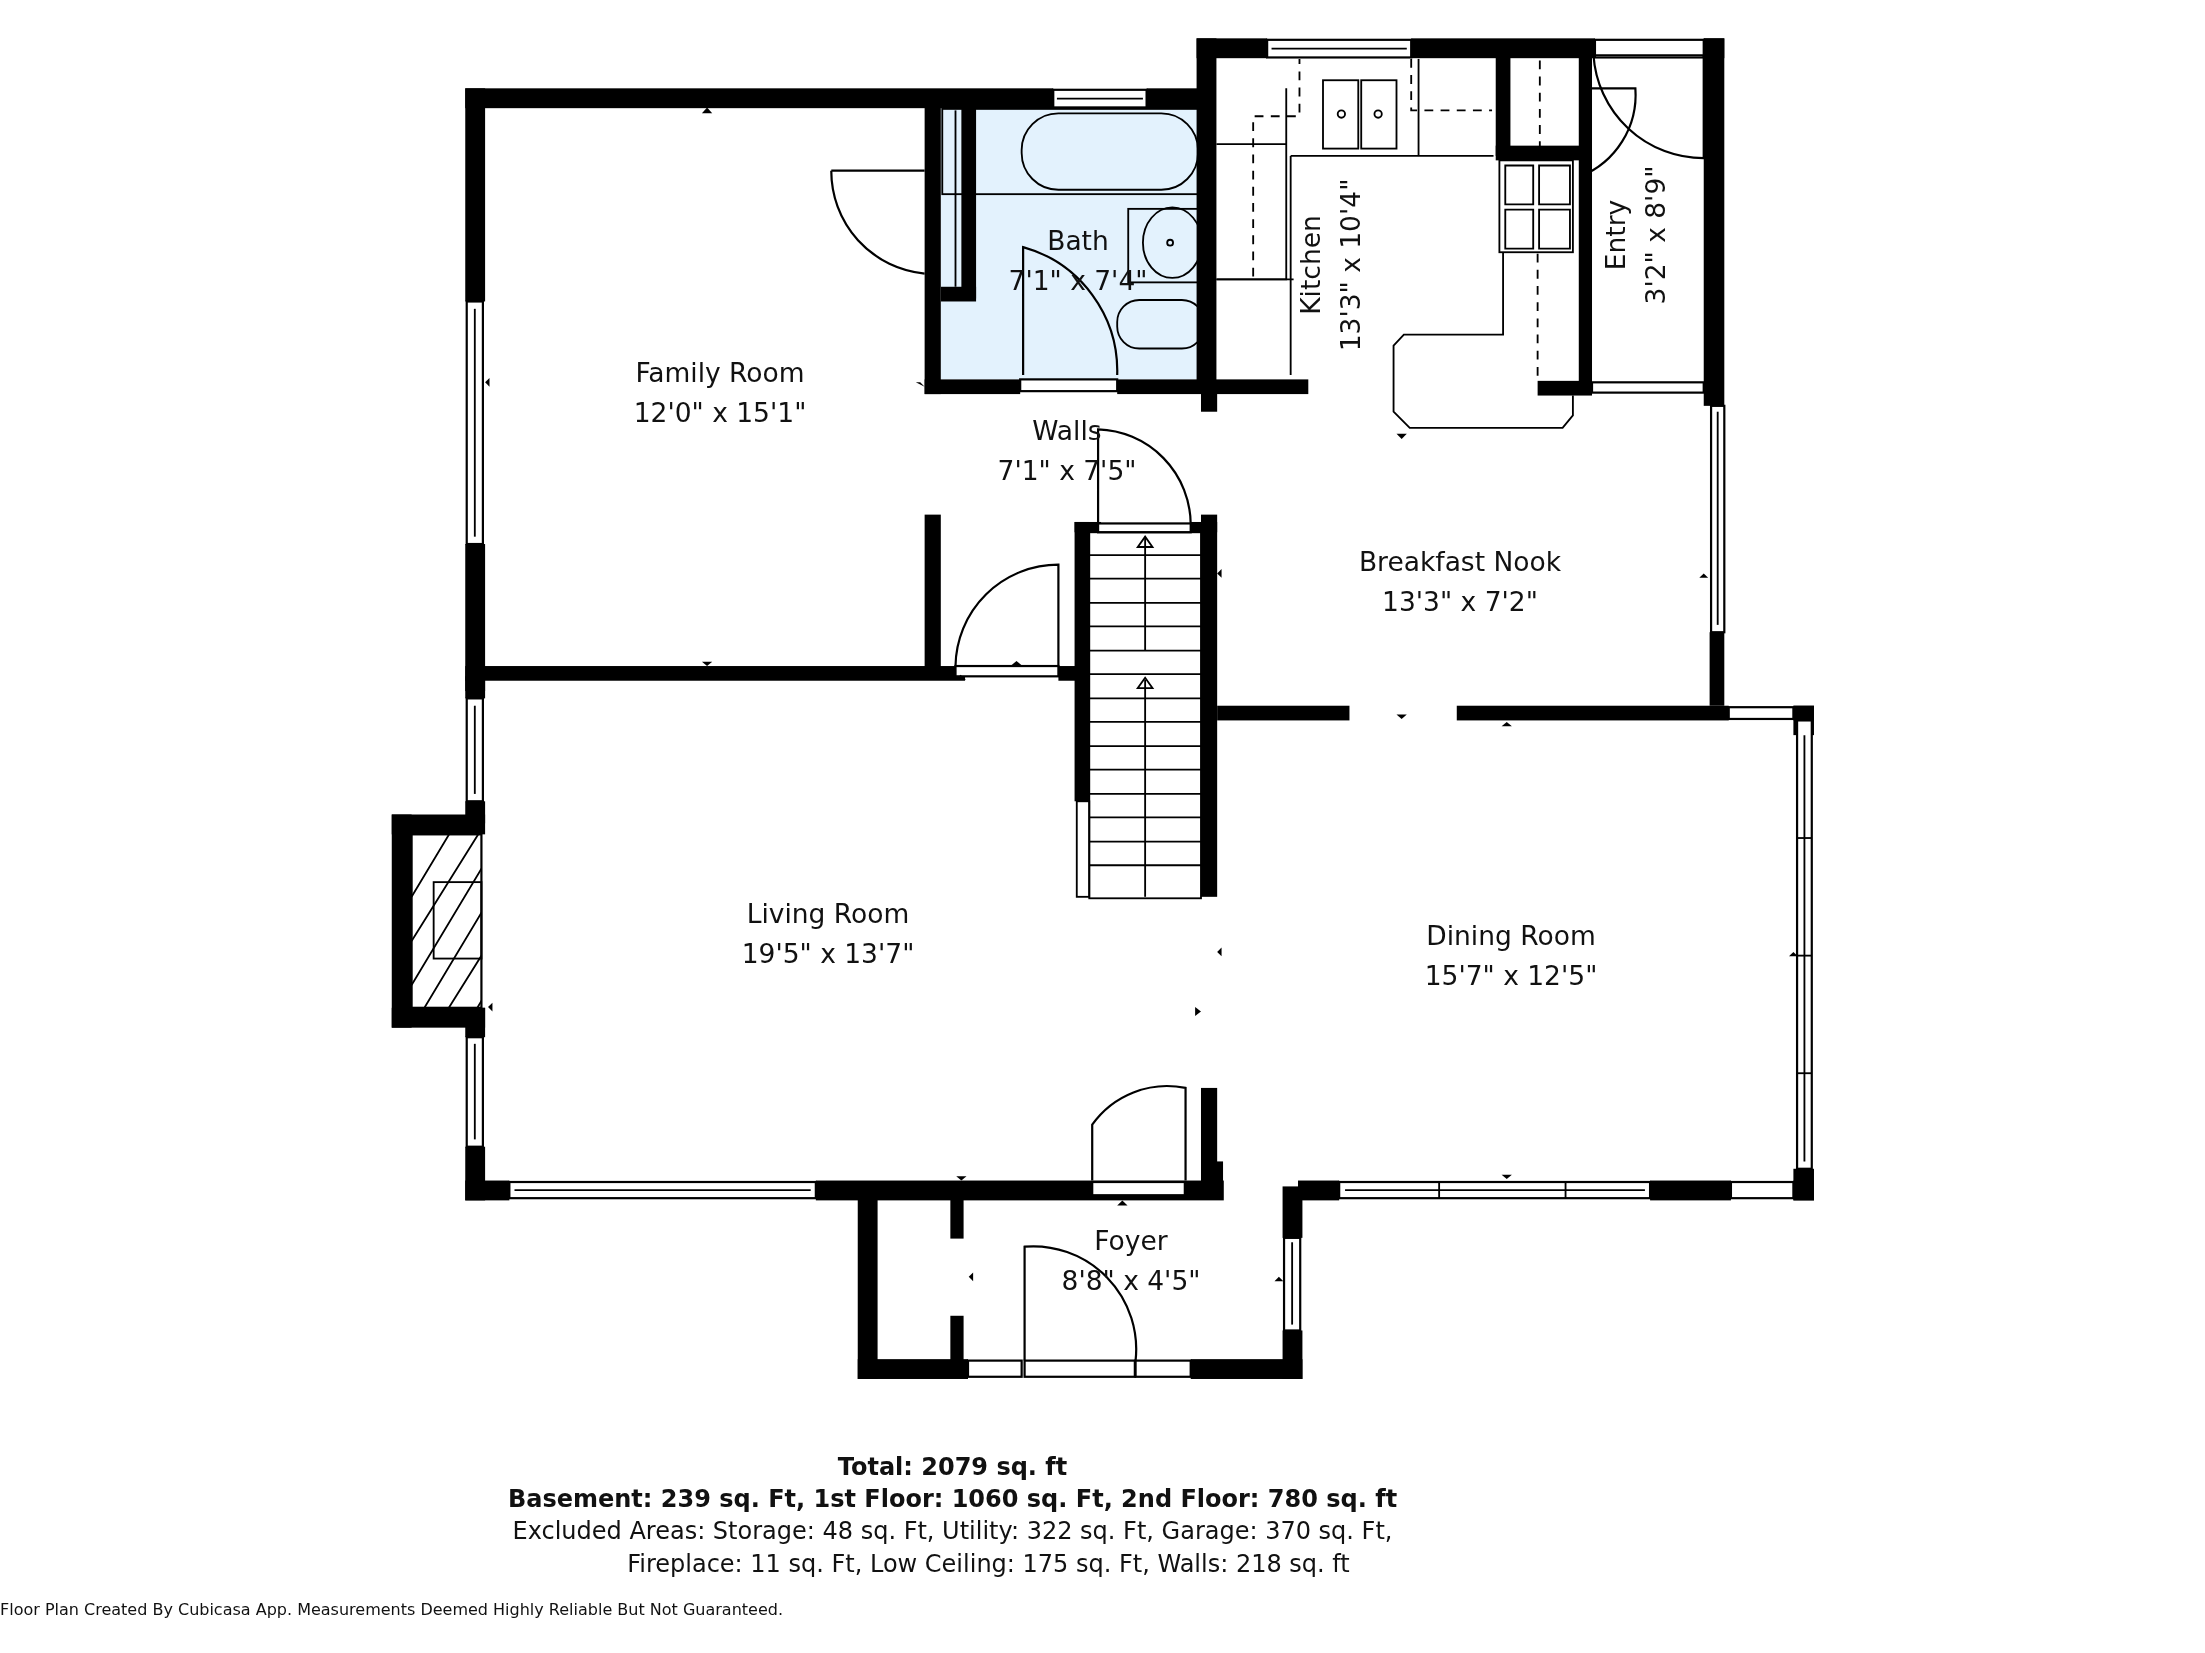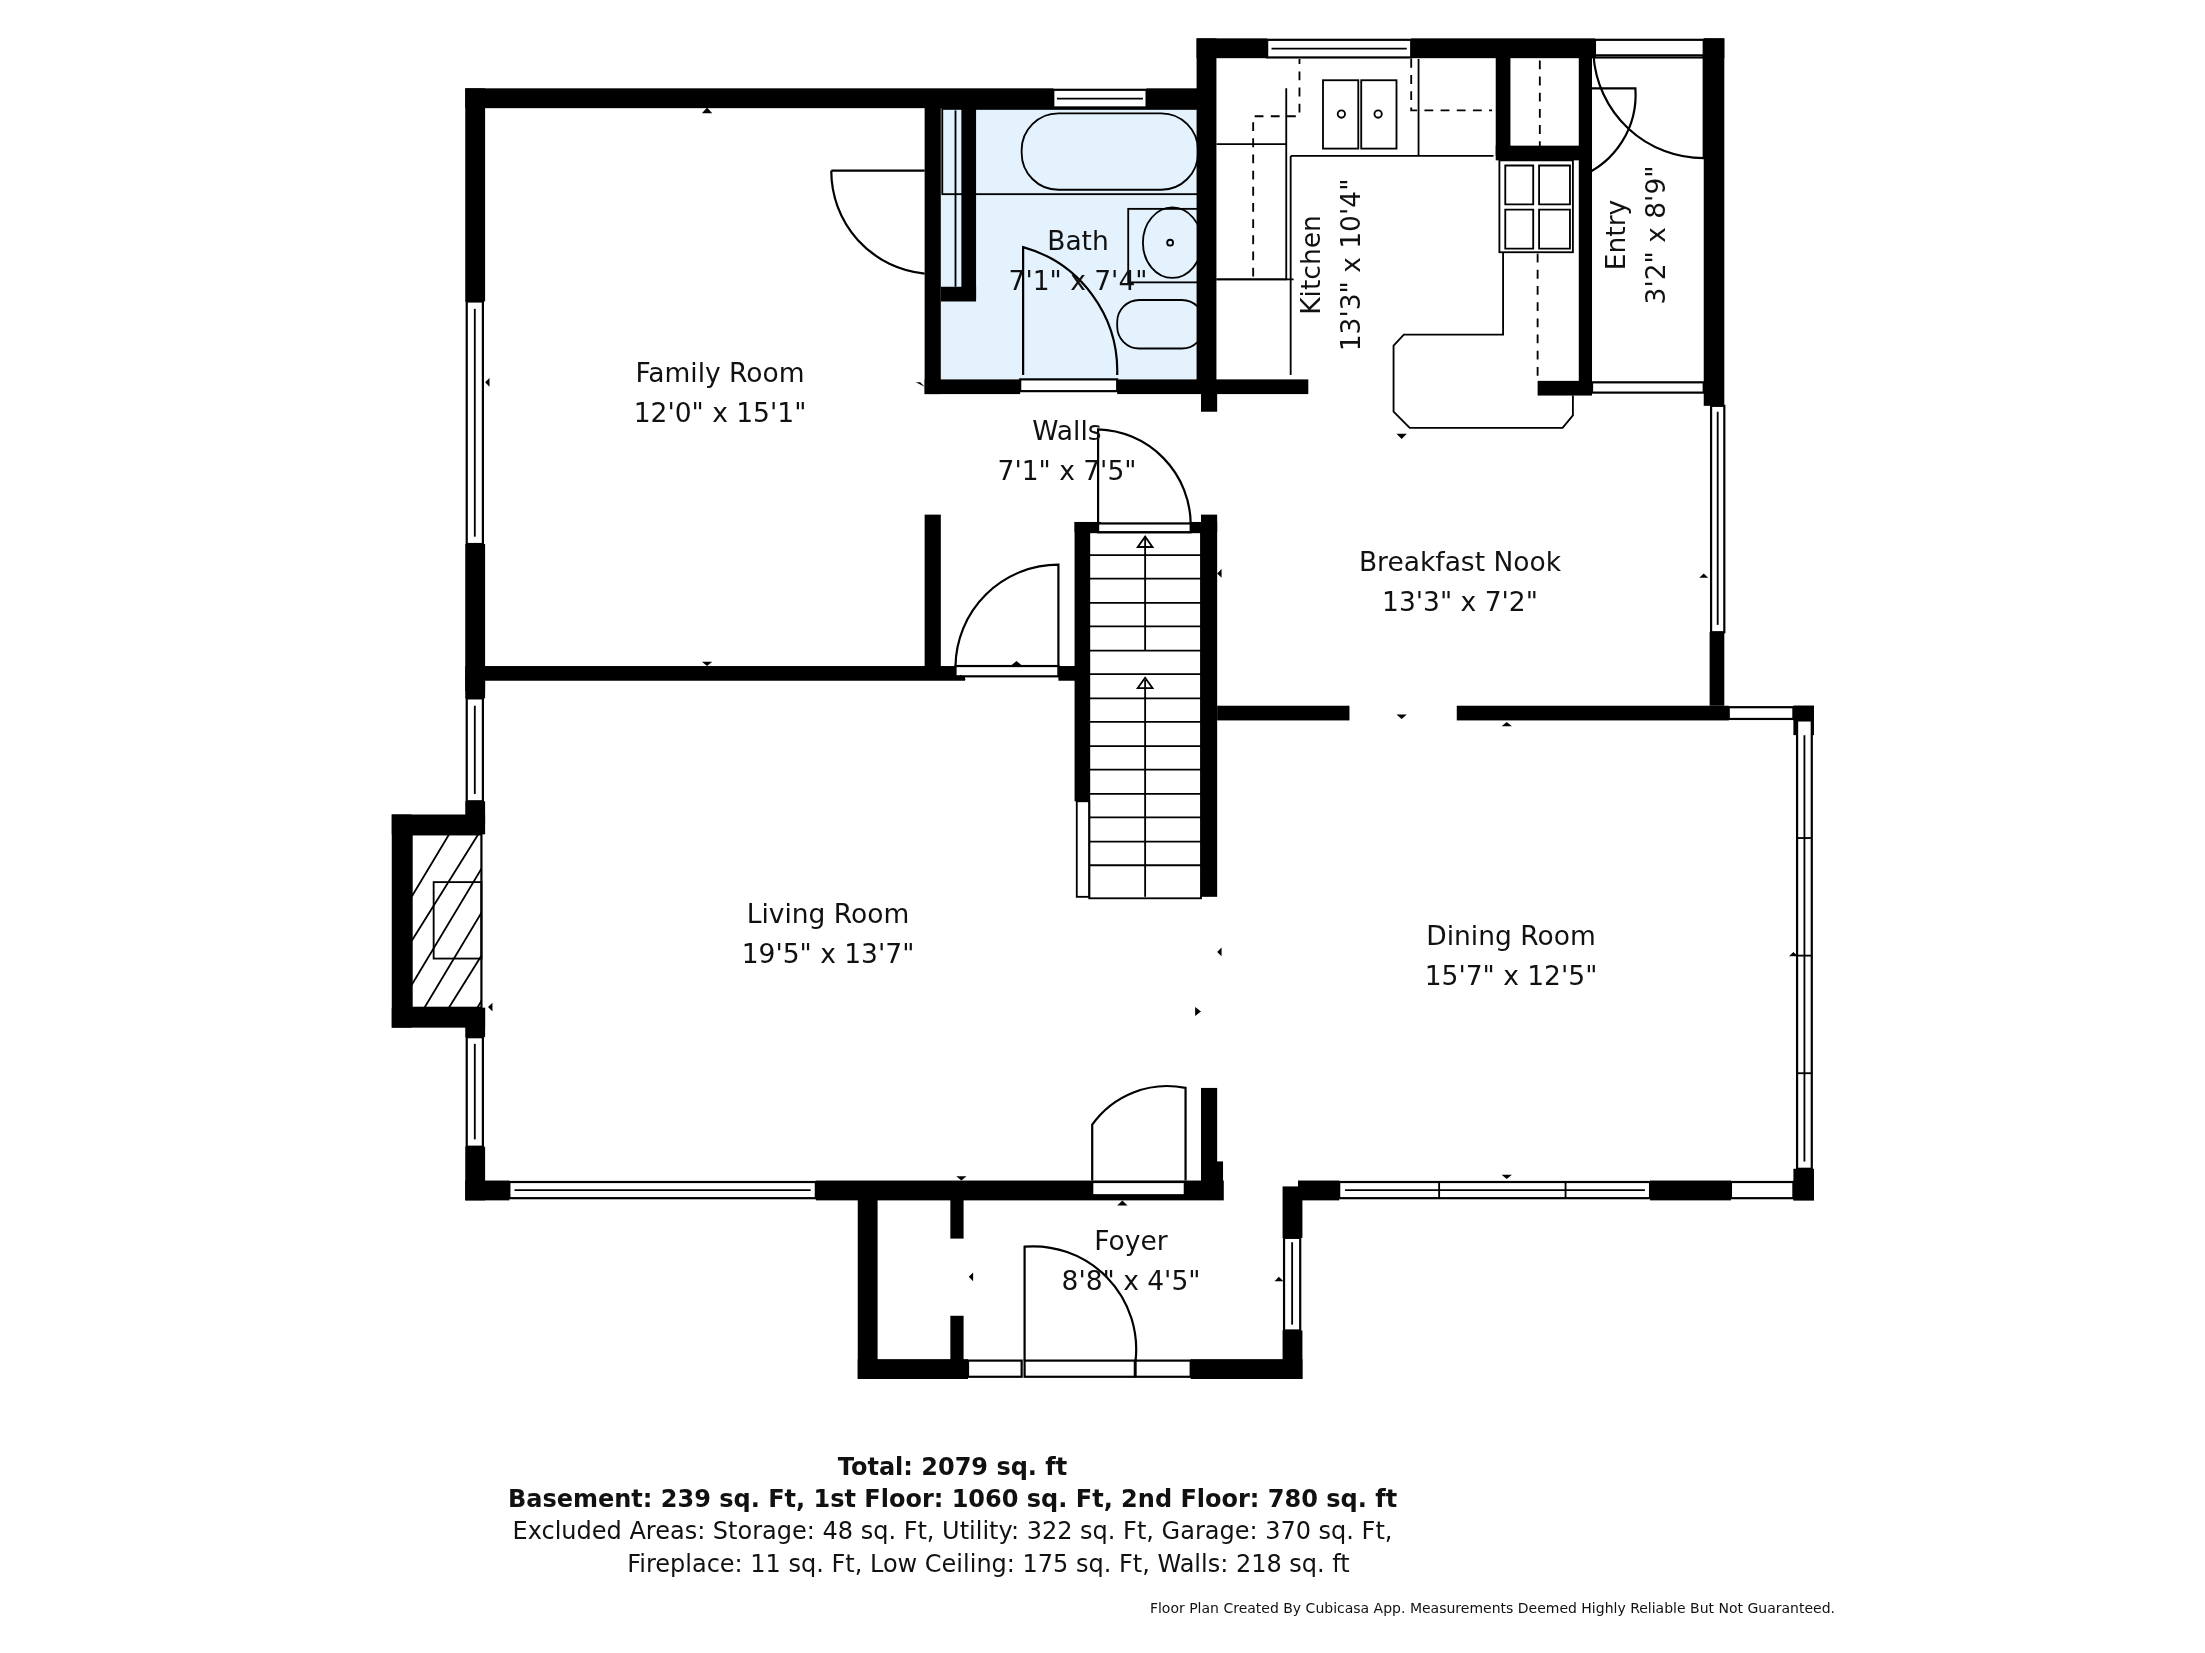--- a/index.html
+++ b/index.html
@@ -9,21 +9,21 @@
   .win { fill:#fff; stroke:#000; stroke-width:3; }
   .line { fill:none; stroke:#000; stroke-width:3; }
   .thin { fill:none; stroke:#000; stroke-width:2.5; }
   .dash { fill:none; stroke:#000; stroke-width:2.5; stroke-dasharray:12 10; }
   .fix { fill:#fff; stroke:#000; stroke-width:3; }
   .bath { fill:#e3f2fd; }
   .tri { fill:#000; }
   .room-label { position:absolute; transform:translate(-50%, -50%); text-align:center; color:#111; font-size:26.5px; line-height:40px; white-space:nowrap; }
   .room-label.rot { transform:translate(-50%, -50%) rotate(-90deg); }
   .summary-line { position:absolute; left:0; width:1905px; text-align:center; font-size:24px; color:#111; }
-  .credit { position:absolute; left:0; width:1835px; top:1600px; text-align:right; font-size:14px; color:#111; }
+  .credit { position:absolute; left:0; width:1835px; top:1600px; text-align:left; font-size:16px; color:#111; }
 </style>
 </head>
 <body>
 
 <svg id="plan" viewBox="0 0 3000 2250" xmlns="http://www.w3.org/2000/svg">
 
   <g>
     <rect class="bath" x="1280" y="146" width="360" height="370"></rect>
   </g>
 

